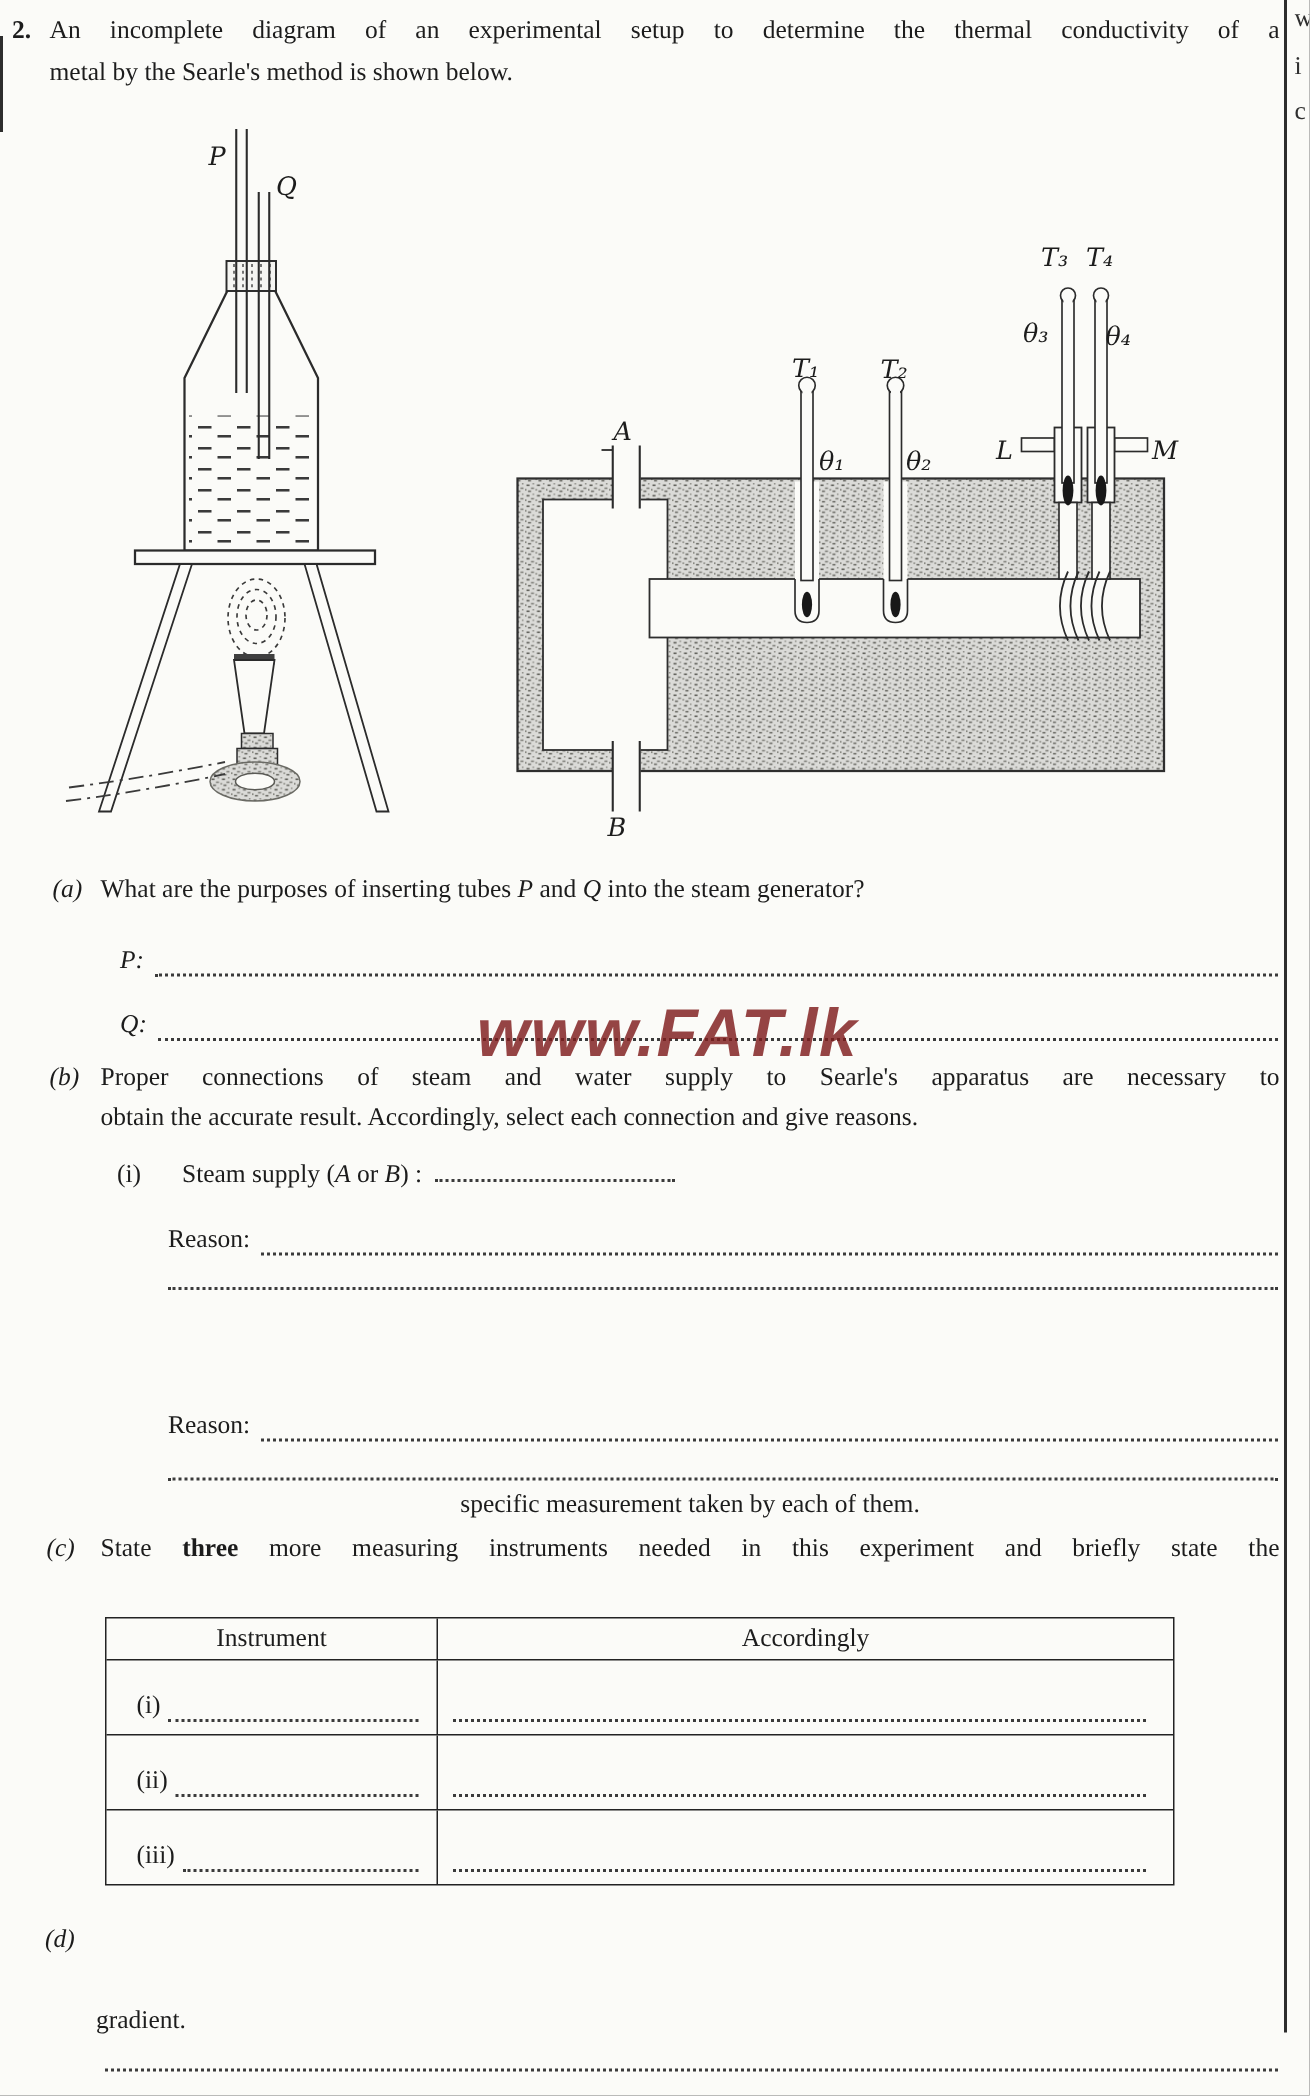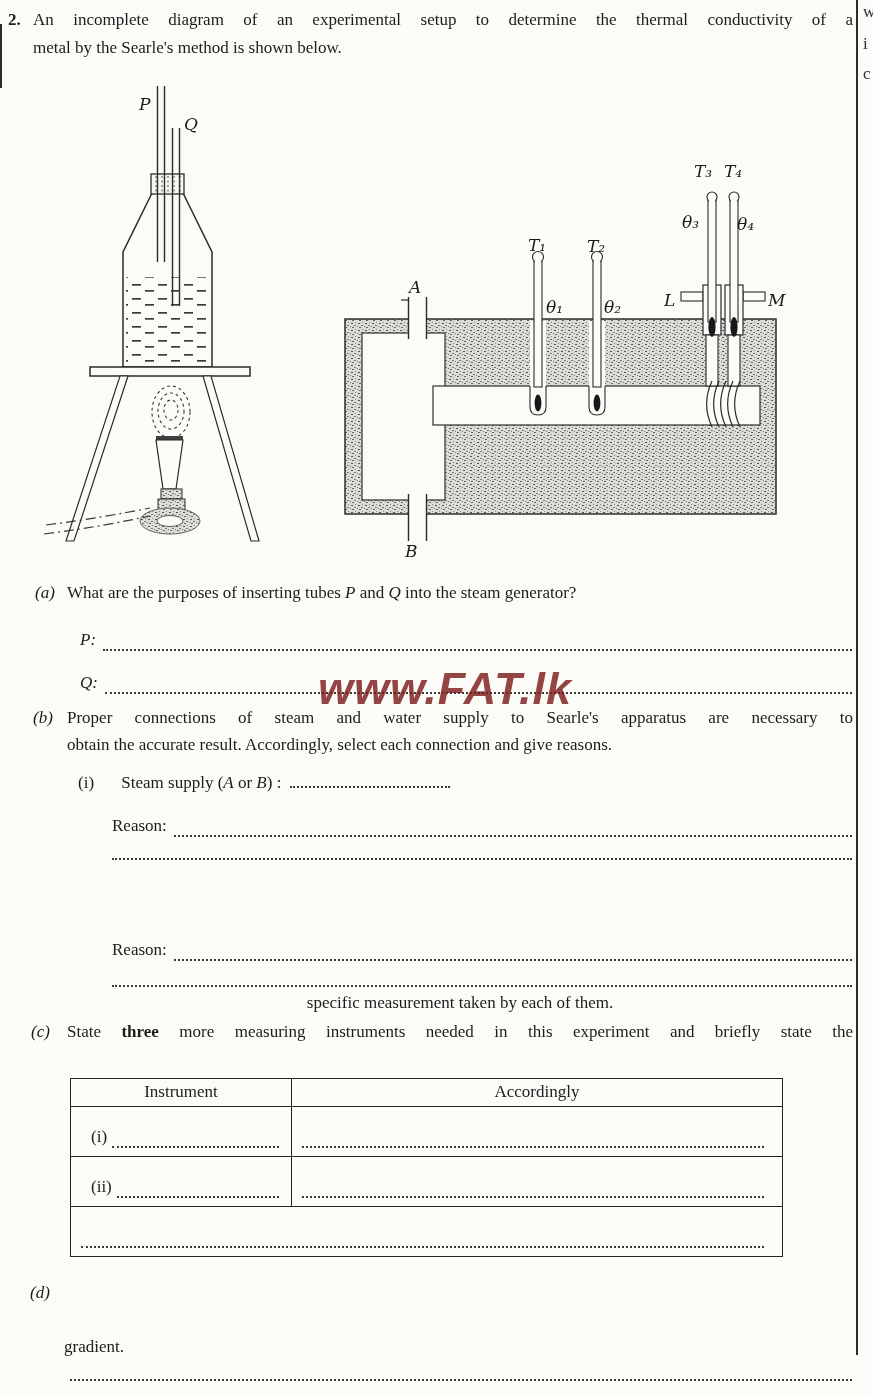--- a/index.html
+++ b/index.html
@@ -270,20 +270,26 @@
         <span class="dots"></span>
       </div>
         </div>
       <div class="c2">
           <div class="cellrow">
             <span class="dots" style="margin-left:0;"></span>
           </div>
         </div>
     </div>
     <div class="trow body">
+      <div class="c1">
+          <div class="cellrow">
+        <span>(iii)</span>
+        <span class="dots"></span>
+      </div>
+        </div>
       <div class="c2">
           <div class="cellrow">
             <span class="dots" style="margin-left:0;"></span>
           </div>
         </div>
     </div>
   </div>
 
   <div class="abs it" style="left:30px;top:1283px;">(d)</div>
   <div class="abs" style="left:64px;top:1337px;"><span>gradient.</span></div>

